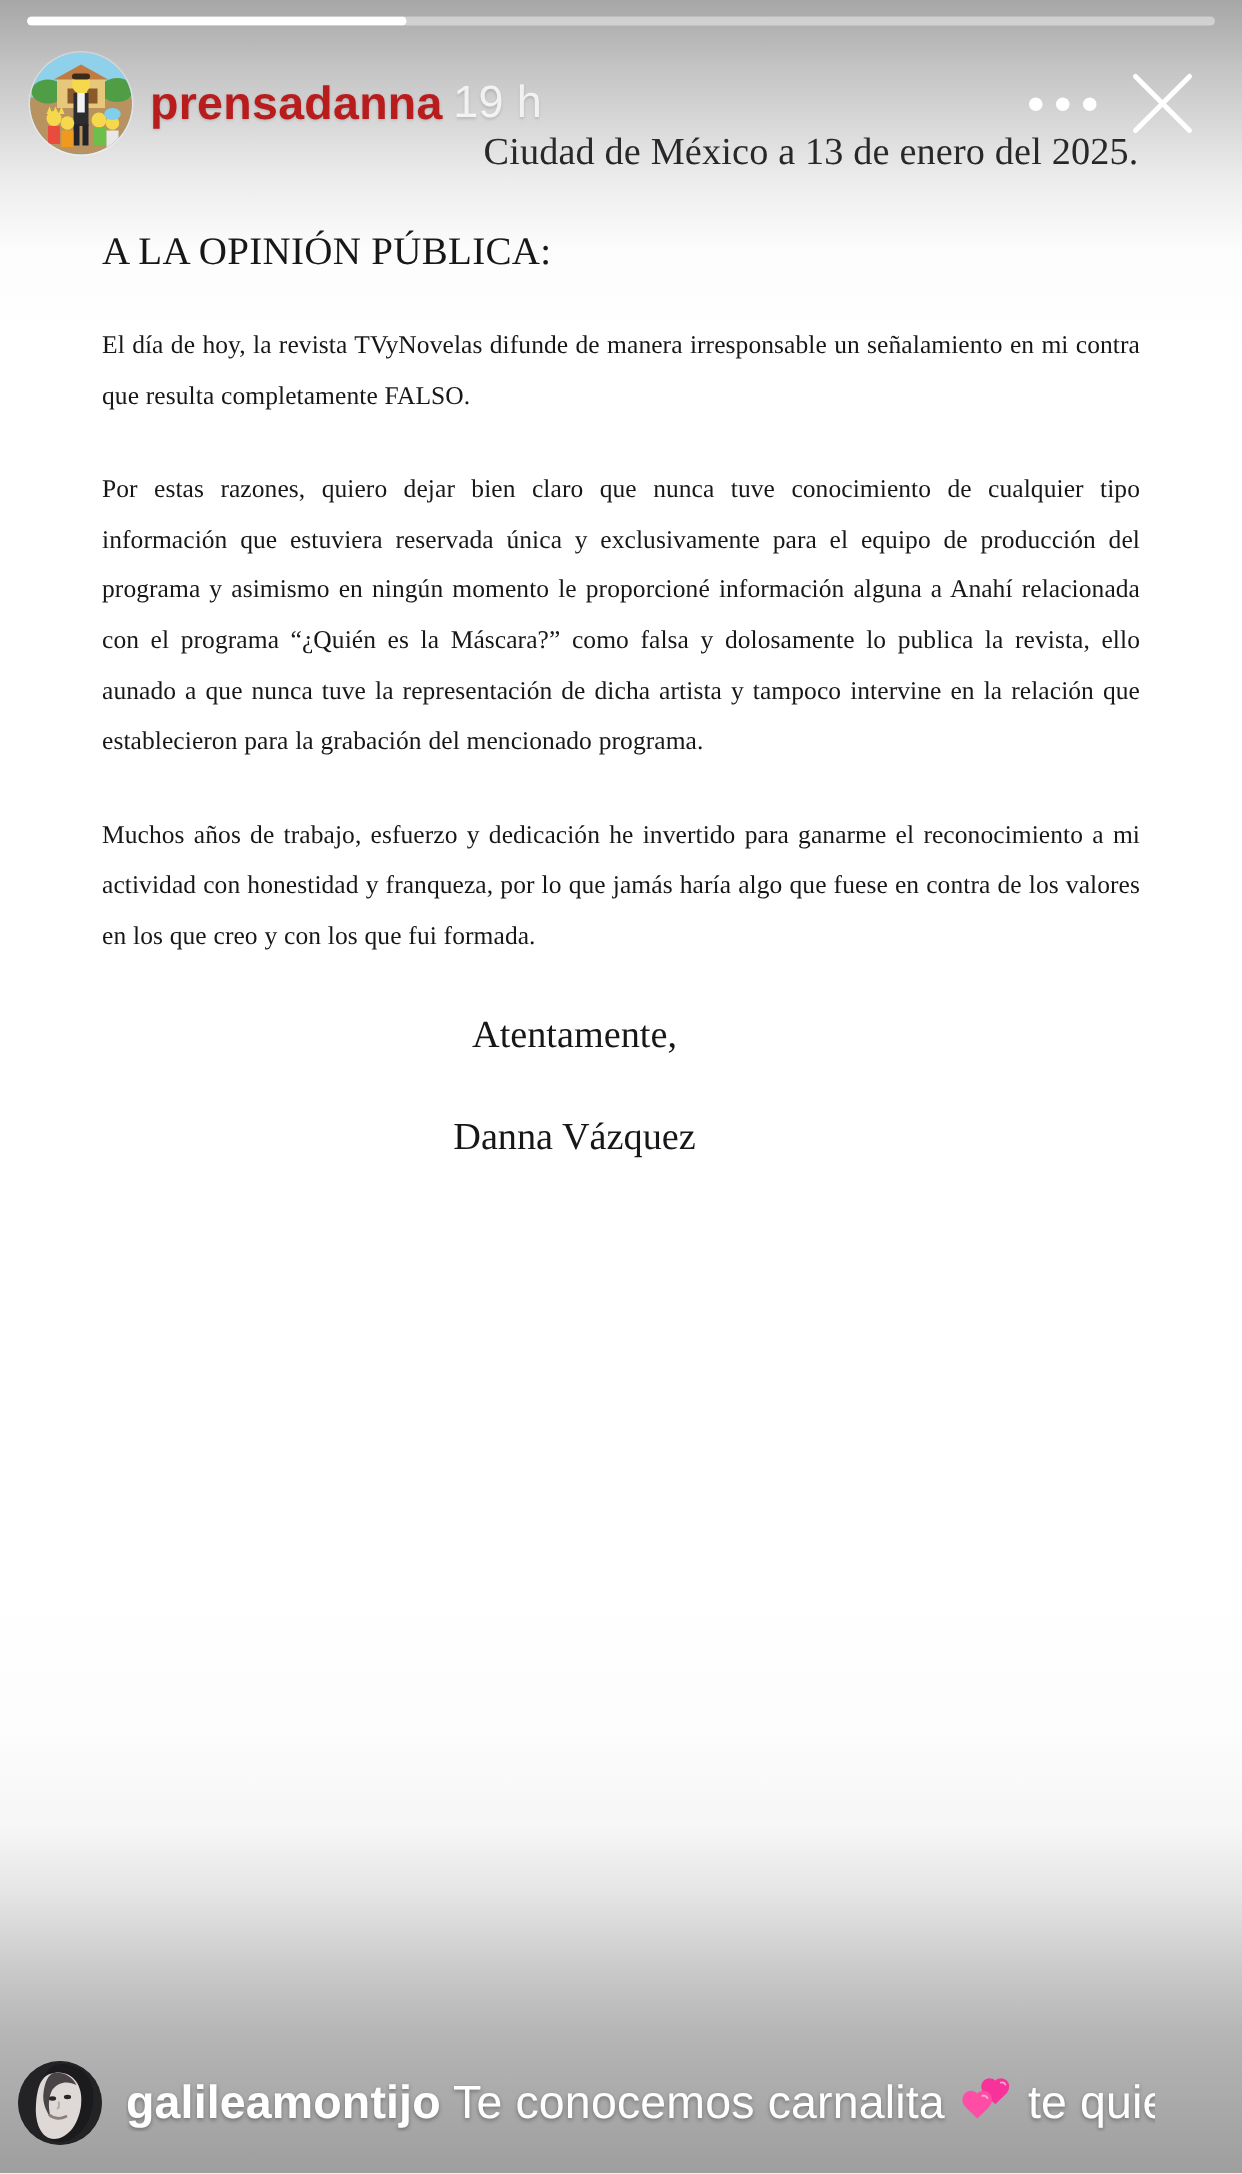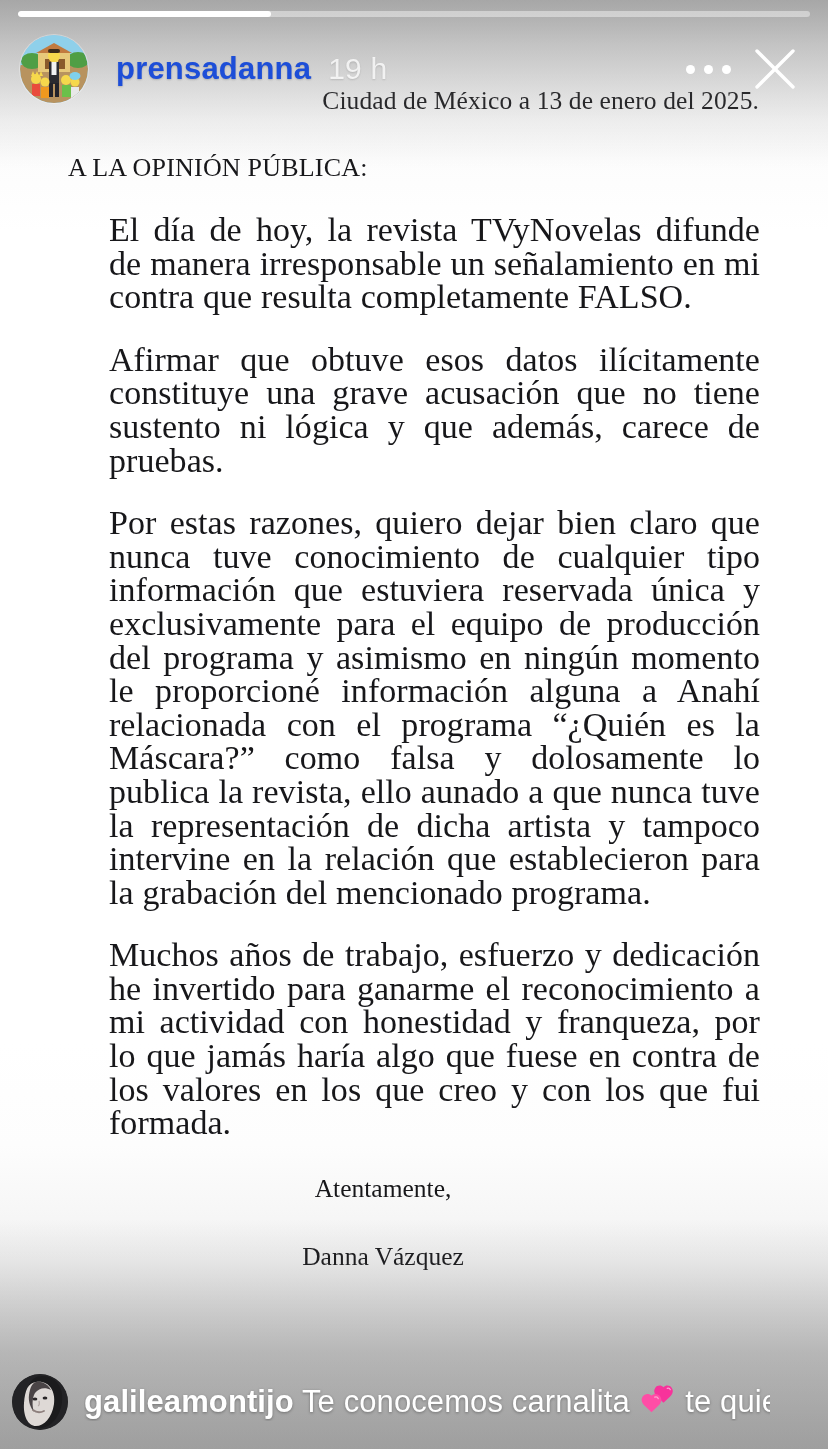--- a/index.html
+++ b/index.html
@@ -55,27 +55,26 @@
 
   .doc-heading {
     margin-top:33px;
     font-size:26px;
     line-height:33px;
     letter-spacing:.2px;
   }
 
   .doc-para {
     margin-top:29px;
-    font-size:34px;
+    font-size:17px;
     line-height:33.6px;
     text-align:justify;
     text-justify:inter-word;
     letter-spacing:.05px;
     word-spacing:.2px;
-    margin-left:41px;
   }
 
   .doc-sign-1 {
     margin-top:32px;
     text-align:center;
     font-size:25.5px;
     line-height:34px;
     padding-right:62px;
   }
   .doc-sign-2 {
@@ -127,31 +126,31 @@
     border-radius:50%;
     overflow:hidden;
     flex:0 0 auto;
     background:#9ec8e0;
     position:relative;
     box-shadow:0 0 0 1px rgba(255,255,255,.35);
   }
   .avatar svg { display:block; width:68px; height:68px; }
 
   .username {
-    margin-left:28px;
+    margin-left:12px;
     font-size:31px;
     font-weight:bold;
-    color:#1d4ed8;
+    color:#b91c1c;
     letter-spacing:.2px;
     text-shadow:0 1px 2px rgba(0,0,0,.18);
     white-space:nowrap;
   }
 
   .timestamp {
-    margin-left:17px;
+    margin-left:7px;
     font-size:30px;
     color:rgba(255,255,255,.80);
     letter-spacing:.2px;
     text-shadow:0 1px 2px rgba(0,0,0,.14);
     white-space:nowrap;
   }
 
   .header-spacer { flex:1 1 auto; }
 
   .more-btn {
@@ -230,21 +229,20 @@
 <div id="story">
 
   <div class="doc-page">
     <div class="doc-inner">
 
       <div class="doc-date">Ciudad de México a 13 de enero del 2025.</div>
 
       <div class="doc-heading">A LA OPINIÓN PÚBLICA:</div>
 
       <p class="doc-para">El día de hoy, la revista TVyNovelas difunde de manera irresponsable un señalamiento en mi contra que resulta completamente FALSO.</p>
-      <p class="doc-para">Afirmar que obtuve esos datos ilícitamente constituye una grave acusación que no tiene sustento ni lógica y que además, carece de pruebas.</p>
       <p class="doc-para">Por estas razones, quiero dejar bien claro que nunca tuve conocimiento de cualquier tipo información que estuviera reservada única y exclusivamente para el equipo de producción del programa y asimismo en ningún momento le proporcioné información alguna a Anahí relacionada con el programa “¿Quién es la Máscara?” como falsa y dolosamente lo publica la revista, ello aunado a que nunca tuve la representación de dicha artista y tampoco intervine en la relación que establecieron para la grabación del mencionado programa.</p>
       <p class="doc-para">Muchos años de trabajo, esfuerzo y dedicación he invertido para ganarme el reconocimiento a mi actividad con honestidad y franqueza, por lo que jamás haría algo que fuese en contra de los valores en los que creo y con los que fui formada.</p>
 
       <div class="doc-sign-1">Atentamente,</div>
       <div class="doc-sign-2">Danna Vázquez</div>
     </div>
   </div>
 
   <div class="top-scrim"></div>
 

